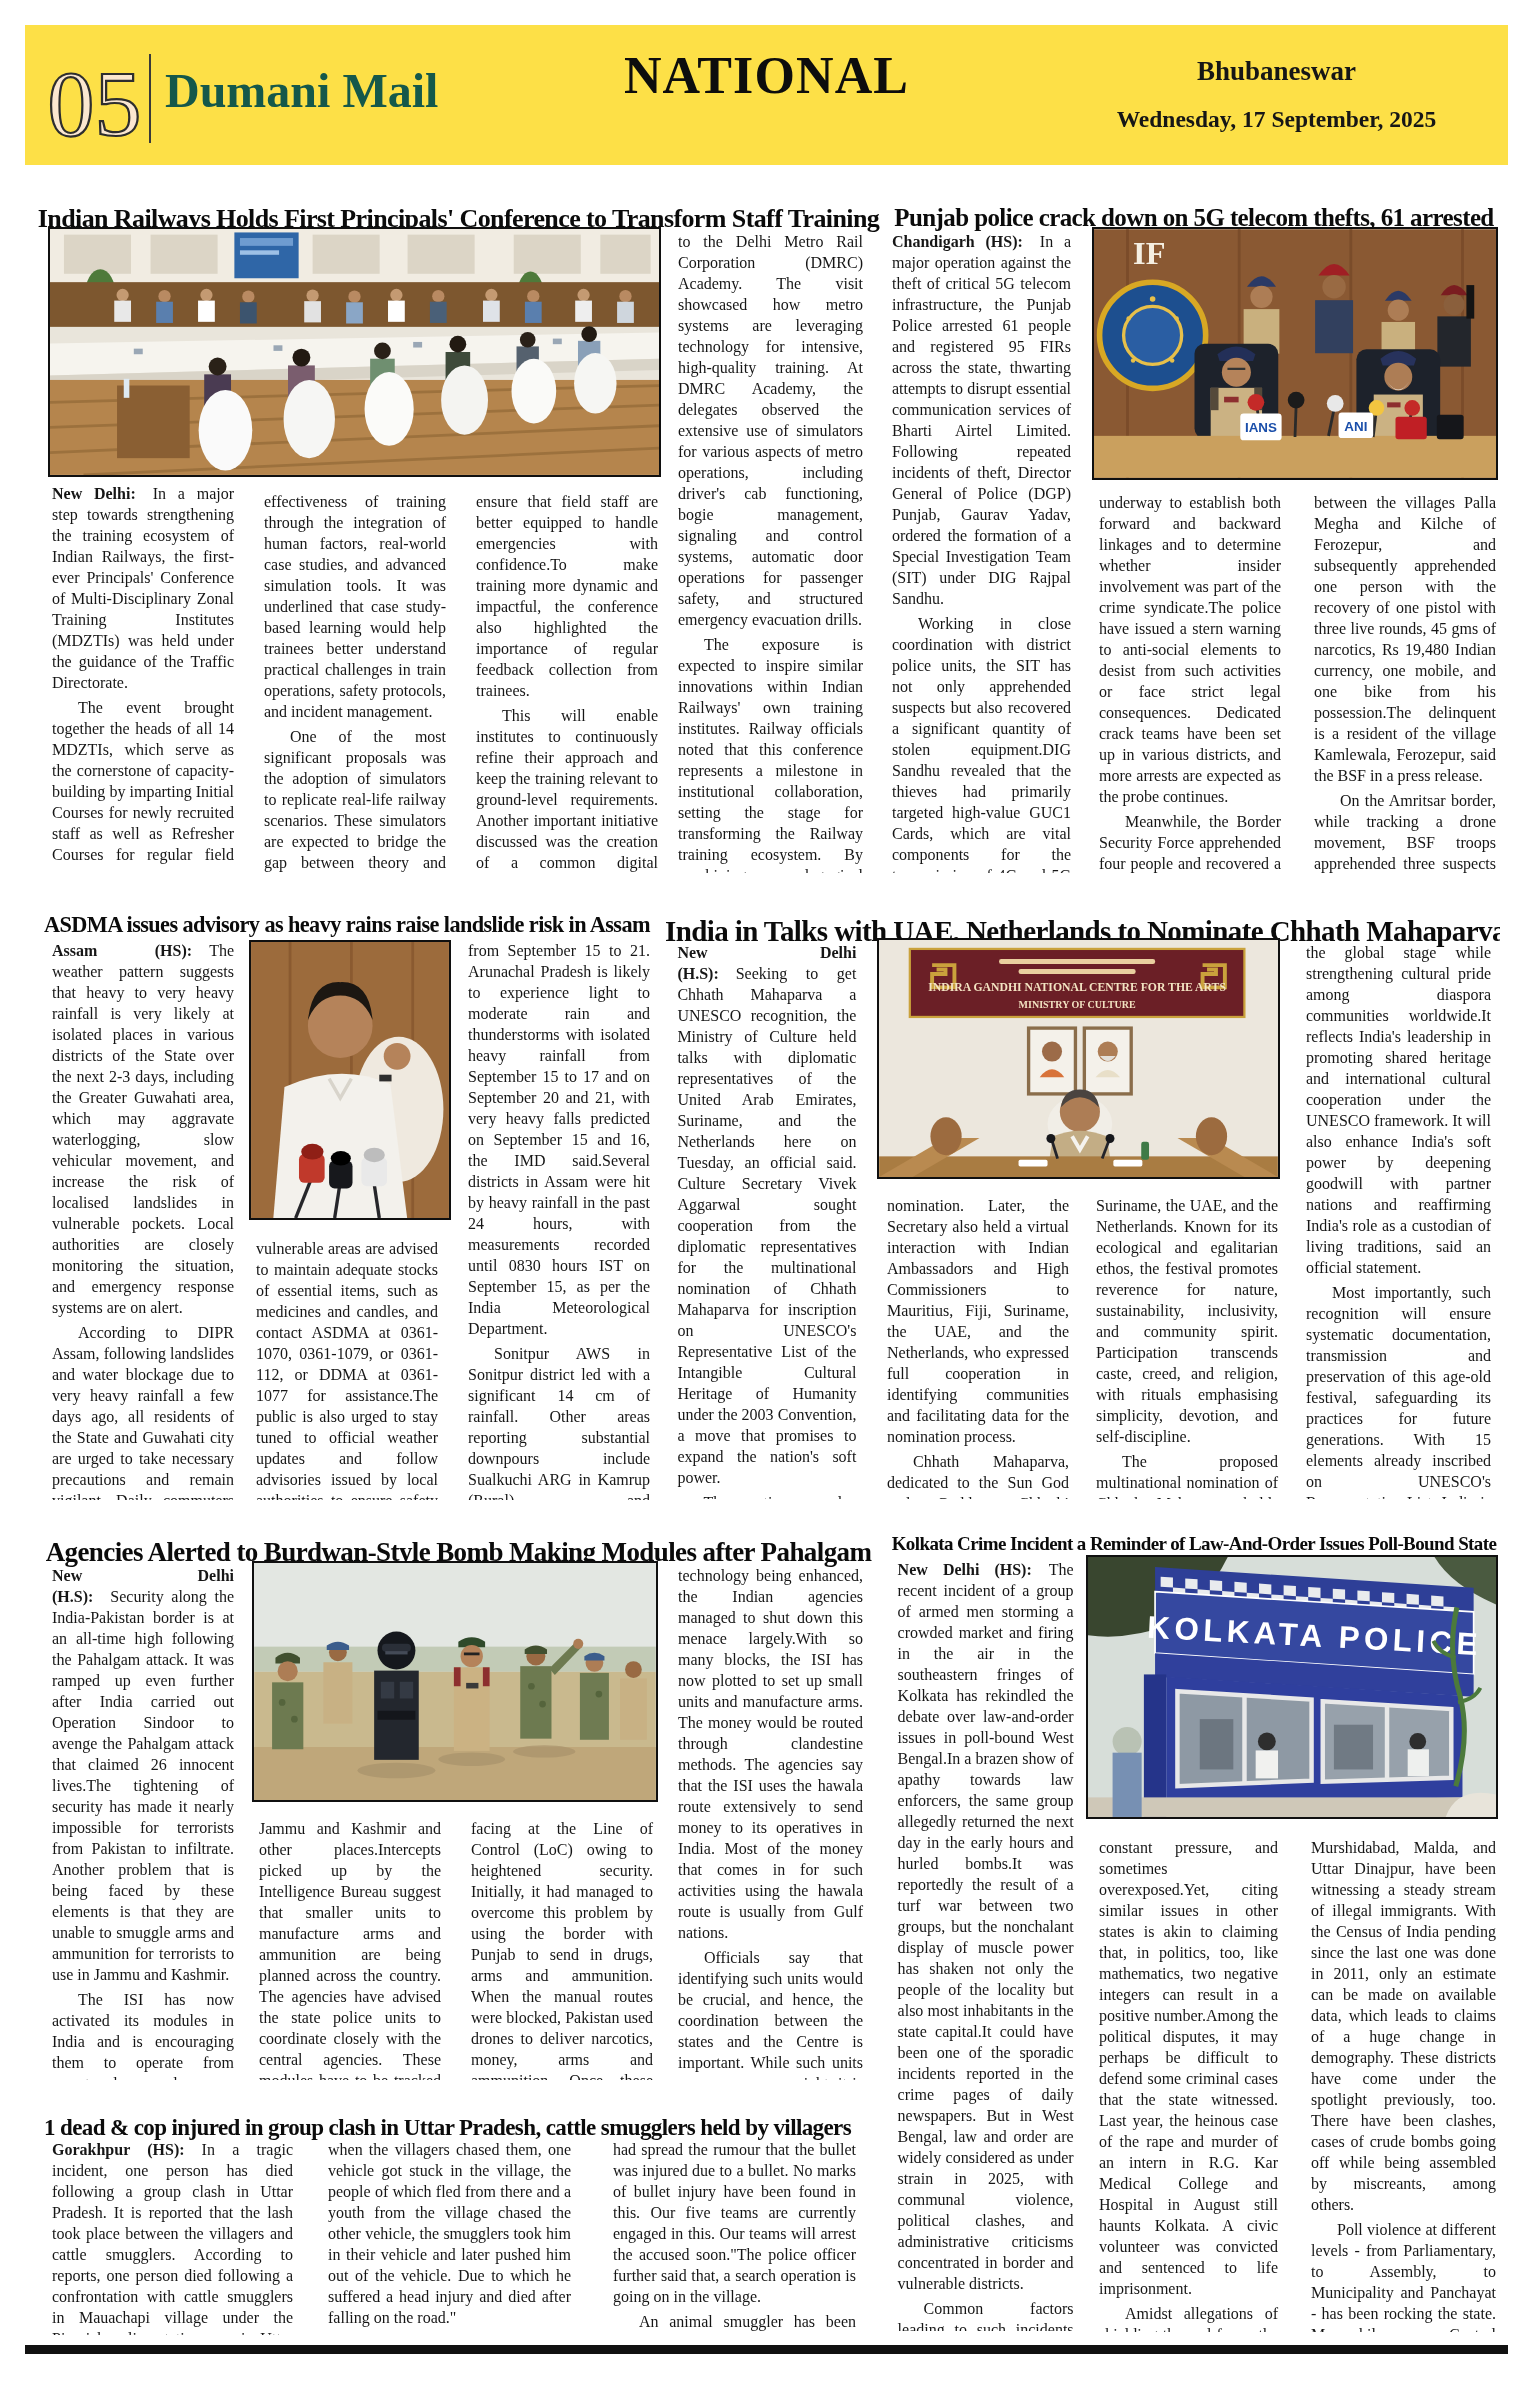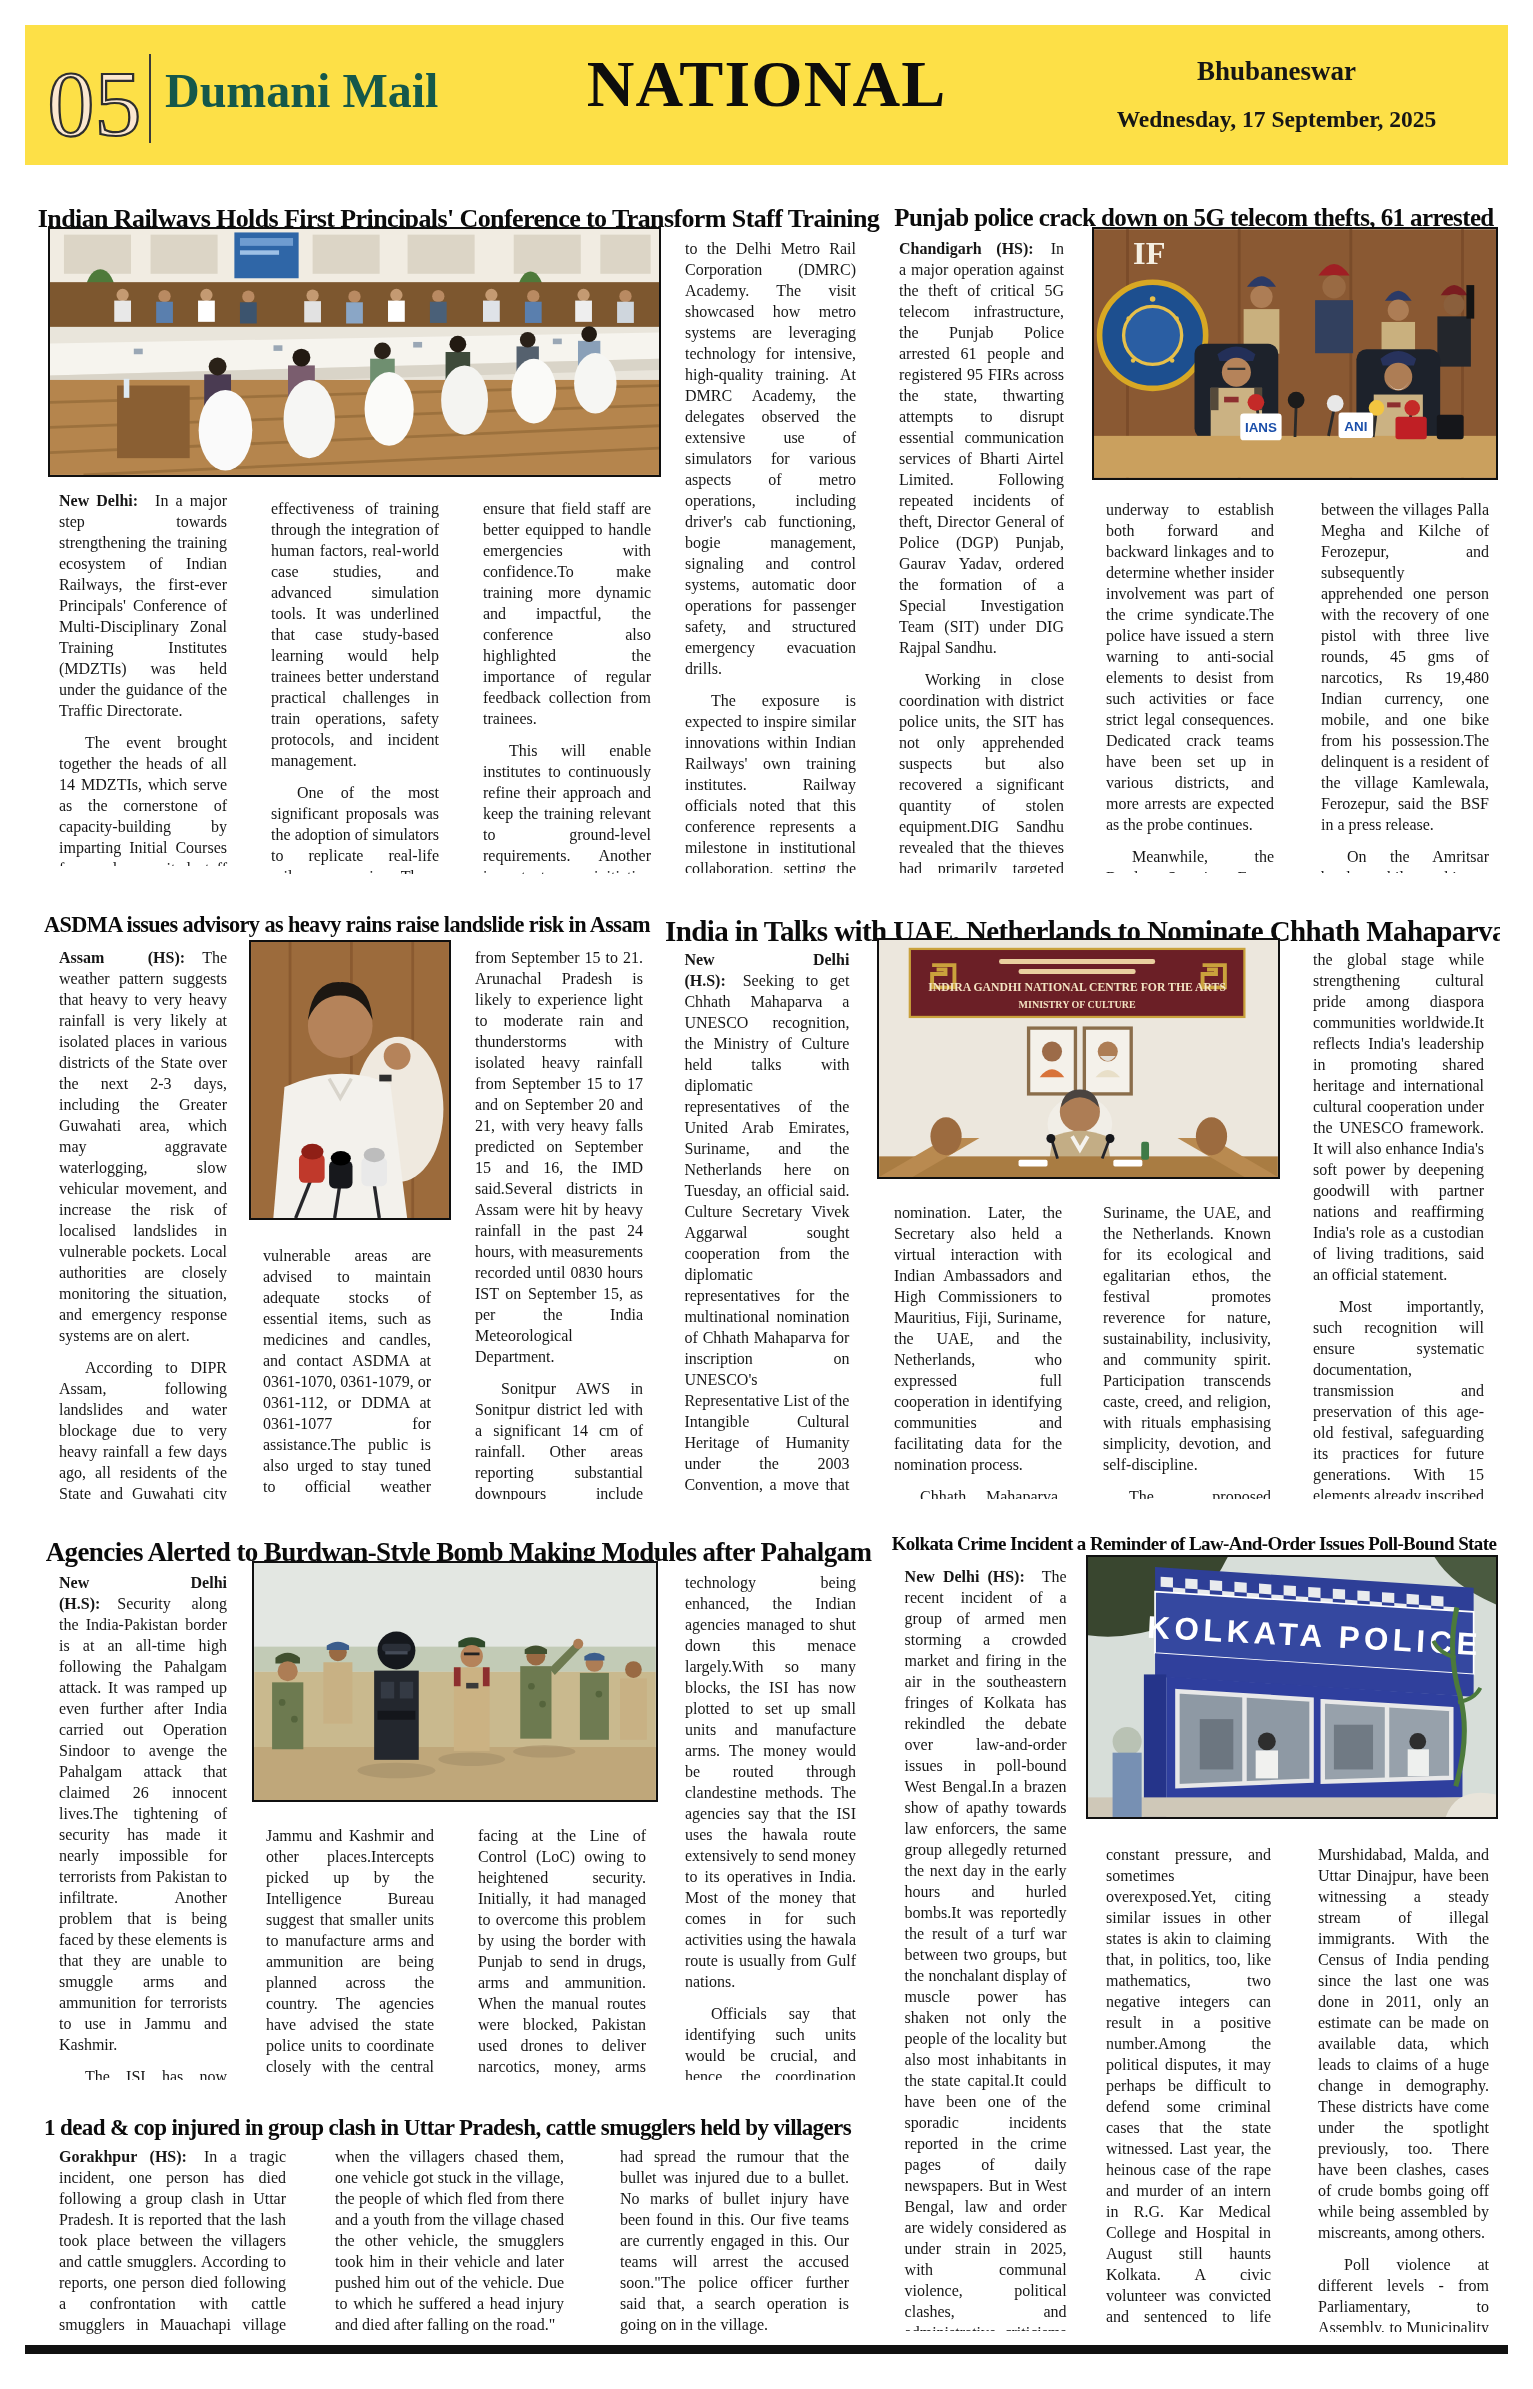--- a/index.html
+++ b/index.html
@@ -2,29 +2,29 @@
 <html style="font-size:9px"><head>
 <meta charset="utf-8">
 <style>
   html,body{margin:0;padding:0;background:#ffffff;}
   body{width:1533px;height:2389px;position:relative;font-family:"Liberation Serif",serif;color:#141414;}
   
   #masthead-band{position:absolute;left:25px;top:25px;width:1483px;height:140px;background:#fde047;}
   #page-number-svg{position:absolute;left:17px;top:21px;}
   #masthead-divider{position:absolute;left:124px;top:29px;width:1.7px;height:89px;background:#3a3a3a;}
   #masthead-title{position:absolute;left:140px;top:38px;font-size:48px;font-weight:700;color:#15584a;letter-spacing:0px;white-space:nowrap;}
-  #section-title{position:absolute;left:0;right:0;top:21px;text-align:center;font-size:66px;font-weight:700;color:#0d0d0d;letter-spacing:1.1px;white-space:nowrap;}
+  #section-title{position:absolute;left:0;right:0;top:21px;text-align:center;font-size:52px;font-weight:700;color:#0d0d0d;letter-spacing:1.1px;white-space:nowrap;}
   #header-right{position:absolute;right:53px;top:31px;width:357px;text-align:center;}
   #header-city{font-size:27px;font-weight:700;color:#161616;}
   #header-date{font-size:23.5px;font-weight:700;color:#161616;margin-top:19px;}
   
   .article{position:absolute;}
   .headline{position:absolute;left:0;right:0;text-align:center;font-weight:700;color:#0b0b0b;white-space:nowrap;letter-spacing:-0.6px;overflow:hidden;}
   .col{position:absolute;font-size:16px;line-height:21px;text-align:justify;color:#161616;overflow:hidden;}
-  .col p{margin:11px;text-indent:26px;}
+  .col p{margin:4px;text-indent:26px;}
   .col p.lead{text-indent:0;}
   .col p.cont{text-indent:0;}
   .dl{padding-right:17px;}
   .photo{position:absolute;border:2.8px solid #101010;background:#e5e5e5;overflow:hidden;}
   .photo svg{display:block;}
   #bottom-rule{position:absolute;left:25px;top:2345px;width:1483px;height:9px;background:#111;}
 </style>
 </head>
 <body>
 

